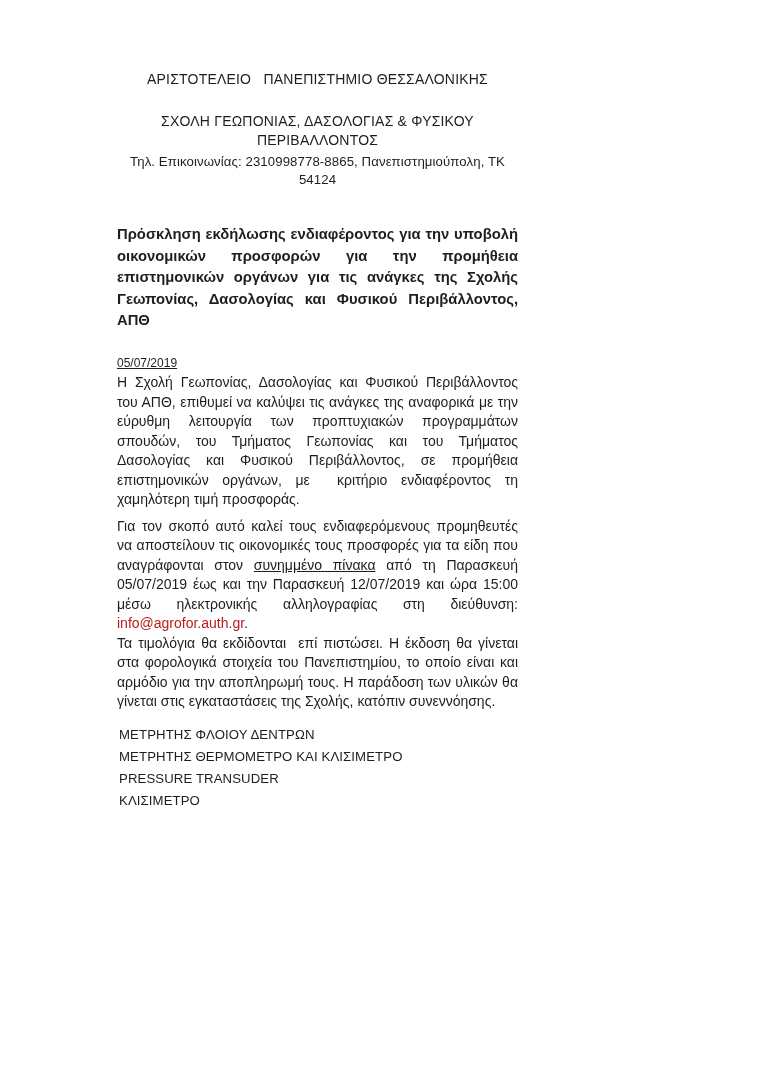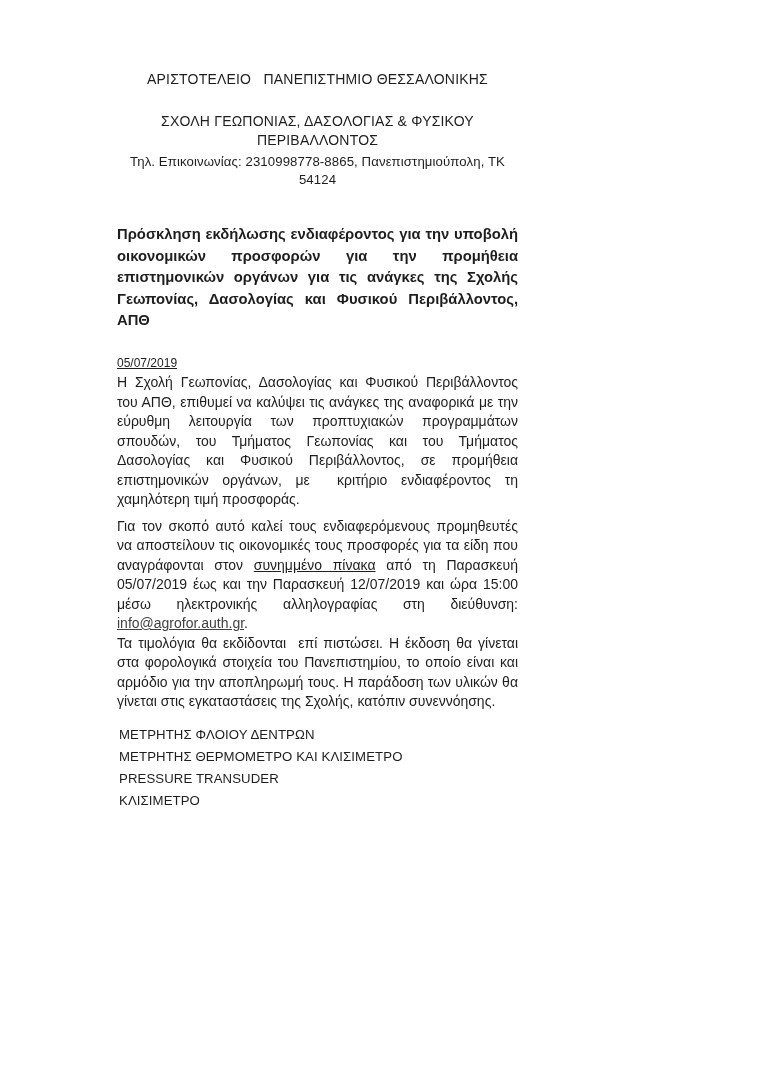--- a/index.html
+++ b/index.html
@@ -56,22 +56,21 @@
     font-size: 14px;
     line-height: 19.5px;
     text-align: justify;
     white-space: pre-wrap;
   }
   .body-p.p1 { }
   .body-p.p2 { margin-top: 7px; }
   .body-p.p3 { }
 
   .email-link {
-    color: #404040;
-    text-decoration: underline;
+    color: #b91c1c;
     cursor: pointer;
   }
 
   .items-table {
     width: 100%;
     margin-top: 12px;
     border-collapse: collapse;
     table-layout: fixed;
   }
   .items-table td {

